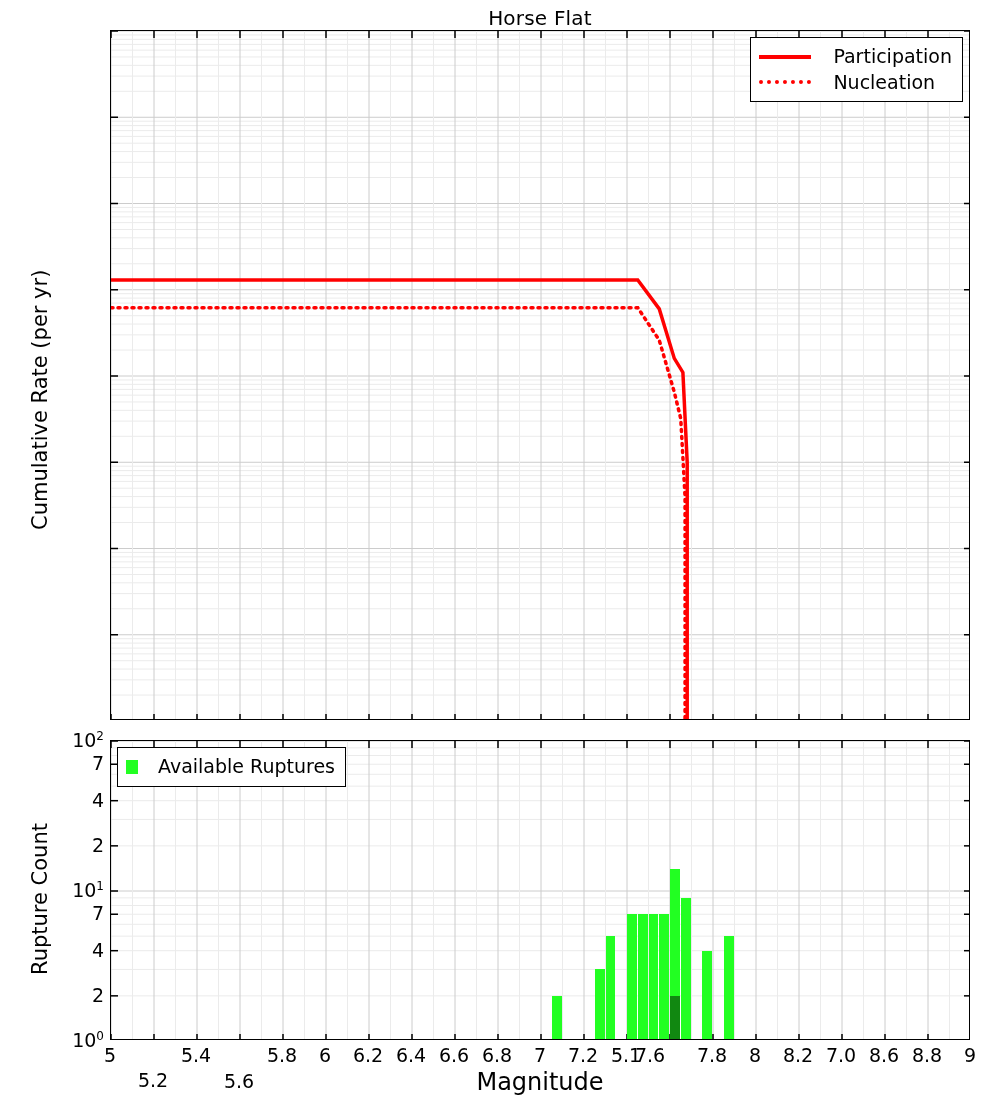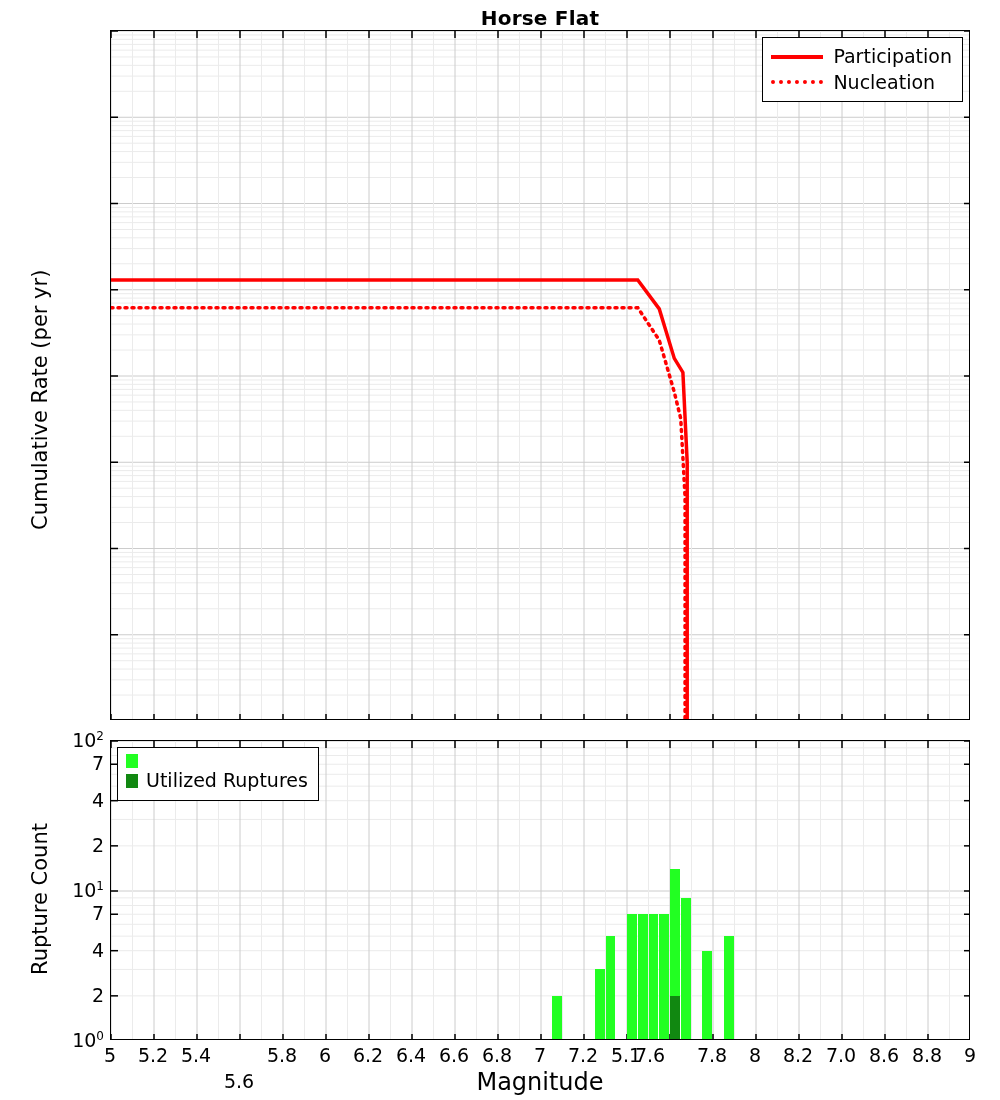--- a/index.html
+++ b/index.html
@@ -24,21 +24,21 @@
   }
 
   
   #chart-title {
     position: absolute;
     left: 110px;
     top: 6px;
     width: 860px;
     text-align: center;
     font-size: 20px;
-    font-weight: bold;
+    font-weight: normal;
     letter-spacing: 0.2px;
   }
 
   
   .plot-frame {
     position: absolute;
     border: 1px solid #000;
     box-sizing: border-box;
     background: #fff;
     overflow: hidden;
@@ -117,20 +117,21 @@
     font-size: 19px;
     line-height: 1.35;
     box-sizing: border-box;
   }
   #legend-top { right: 6px; top: 6px; }
   #legend-bottom { left: 6px; top: 6px; }
   .legend-row {
     display: flex;
     align-items: center;
     white-space: nowrap;
+    gap: 12px;
   }
   .legend-swatch {
     width: 52px;
     height: 4px;
     margin-right: 10px;
     flex: 0 0 auto;
   }
   .legend-swatch.solid { background: #ff0000; }
   .legend-swatch.dotted {
     height: 0;
@@ -507,31 +508,28 @@
         <div class="bar bar-avail" style="left: 612.75px; width: 9.75px; height: 104.85px; z-index: 1;"></div>
         <div class="bar bar-avail" style="left: 645px; width: 9.75px; height: 0px; z-index: 1;"></div>
         <div class="bar bar-used" style="left: 526.75px; width: 9.75px; height: 0px; z-index: 2;"></div>
         <div class="bar bar-used" style="left: 548.25px; width: 9.75px; height: 0px; z-index: 2;"></div>
         <div class="bar bar-used" style="left: 559px; width: 9.75px; height: 45.15px; z-index: 2;"></div>
       </div>
 
     <div class="legend" id="legend-bottom">
       <div class="legend-row">
         <span class="legend-box" style="background:#22ff22"></span>
-      </div>
-      <div class="legend-row">
-        <span class="legend-box" style="background:#118811"></span>
-        <span>Utilized Ruptures</span>
+        <span>Available Ruptures</span>
       </div>
     </div>
   </div>
 
   <div id="xticks">
       <div class="xtick" style="left: 110px;">5</div>
-      <div class="xtick" style="left: 153px;">5.2</div>
+      <div class="xtick" style="left: 153px; margin-top: 25px;">5.2</div>
       <div class="xtick" style="left: 196px;">5.4</div>
       <div class="xtick" style="left: 239px; margin-top: 26px;">5.6</div>
       <div class="xtick" style="left: 282px;">5.8</div>
       <div class="xtick" style="left: 325px;">6</div>
       <div class="xtick" style="left: 368px;">6.2</div>
       <div class="xtick" style="left: 411px;">6.4</div>
       <div class="xtick" style="left: 454px;">6.6</div>
       <div class="xtick" style="left: 497px;">6.8</div>
       <div class="xtick" style="left: 540px;">7</div>
       <div class="xtick" style="left: 583px;">7.2</div>

